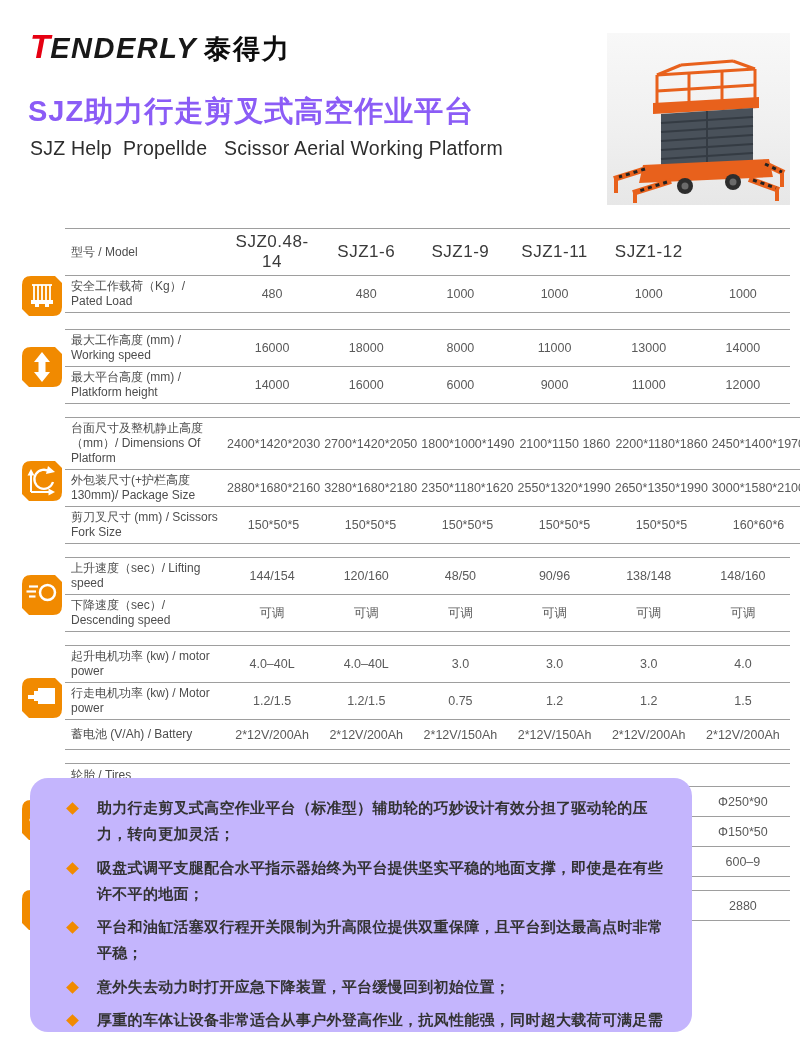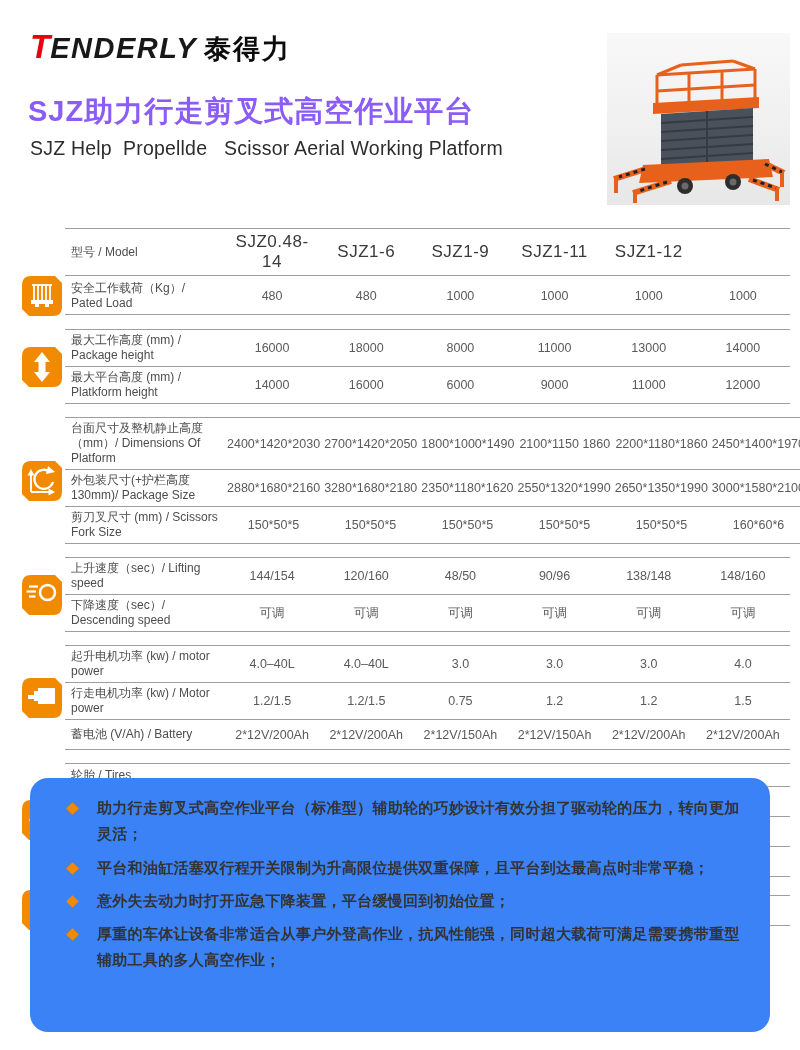--- a/index.html
+++ b/index.html
@@ -13,37 +13,37 @@
   .logo-t{color:#e60012;font-style:italic;font-weight:900;font-size:33px;letter-spacing:0;}
   .logo-rest{color:#181818;font-style:italic;font-weight:900;font-size:29px;letter-spacing:1.5px;}
   .logo-cn{color:#0d0d0d;font-weight:900;font-size:27px;margin-left:7px;letter-spacing:2px;}
   .title{position:absolute;top:92px;left:28px;font-size:29px;font-weight:700;color:#8b5cf6;letter-spacing:1px;}
   .subtitle{position:absolute;top:137px;left:30px;font-size:19.5px;color:#2d2d2d;white-space:pre;letter-spacing:0.2px;}
   
   .photo{position:absolute;top:33px;left:607px;width:183px;height:172px;
          background:linear-gradient(180deg,#f8f8f8 0%,#efefef 60%,#e7e7e7 100%);}
   
   .spec{position:absolute;top:228px;left:22px;width:768px;}
-  .grp{display:flex;margin-top:13px;align-items:center;}
+  .grp{display:flex;margin-top:13px;}
   .grp.no-gap{margin-top:0;}
   .icon-slot{flex:0 0 43px;width:43px;display:flex;align-items:center;}
   .icon-slot svg{display:block;}
   .rows{flex:1;border-top:1px solid #9e9e9e;}
   .grp.merged .rows{border-top:none;}
   .row{display:grid;grid-template-columns:160px repeat(6,1fr);align-items:center;
        border-bottom:1px solid #9e9e9e;min-height:25px;padding:2px 0;}
   .row.slim{min-height:18px;}
   .row.hdr{min-height:22px;}
   .cell{padding:1px 2px;}
   .cell.lab{font-size:12px;color:#4d4d4d;line-height:1.25;padding-left:6px;padding-right:6px;}
   .cell.val{font-size:12.5px;color:#5a5a5a;text-align:center;}
   .cell.model{font-size:17px;color:#3a3a3a;text-align:center;letter-spacing:0.5px;}
   
-  .features{position:absolute;top:778px;left:30px;width:740px;height:254px;box-sizing:border-box;
-            background:#3b82f6;border-radius:18px;padding:17px 28px 0 36px;overflow:hidden;}
+  .features{position:absolute;top:778px;left:30px;width:662px;height:254px;box-sizing:border-box;
+            background:#c4b5fd;border-radius:18px;padding:17px 28px 0 36px;overflow:hidden;}
   .feat{display:flex;margin-bottom:7px;}
   .diamond{flex:0 0 9px;width:9px;height:9px;background:#f18a00;transform:rotate(45deg);
            margin:9px 20px 0 2px;}
   .feat-text{font-size:15px;line-height:1.75;color:#333;font-weight:600;letter-spacing:0.3px;}
 </style>
 </head>
 <body>
 
 <div class="logo">
   <span class="logo-t">T</span>
@@ -152,21 +152,21 @@
     </div>
     <div class="grp">
       <div class="icon-slot">
         <svg width="40" height="40" viewBox="0 0 40 40">
     <path d="M0,9 Q0,0 9,0 L33,0 L40,7 L40,31 Q40,40 31,40 L7,40 L0,33 Z" fill="#f18a00"></path>
     <path fill="#fff" d="M20,5 L28,15 L23.5,15 L23.5,25 L28,25 L20,35 L12,25 L16.5,25 L16.5,15 L12,15 Z"></path>
   </svg>
       </div>
       <div class="rows">
         <div class="row">
-          <div class="cell lab">最大工作高度 (mm) / Package height</div>
+          <div class="cell lab">最大工作高度 (mm) / Working speed</div>
           <div class="cell val">16000</div>
           <div class="cell val">18000</div>
           <div class="cell val">8000</div>
           <div class="cell val">11000</div>
           <div class="cell val">13000</div>
           <div class="cell val">14000</div>
         </div>
         <div class="row">
           <div class="cell lab">最大平台高度 (mm) / Platkform height</div>
           <div class="cell val">14000</div>
@@ -363,20 +363,24 @@
     </div>
   </div>
 
 <div class="features">
     <div class="feat">
       <div class="diamond"></div>
       <div class="feat-text">助力行走剪叉式高空作业平台（标准型）辅助轮的巧妙设计有效分担了驱动轮的压力，转向更加灵活；</div>
     </div>
     <div class="feat">
       <div class="diamond"></div>
+      <div class="feat-text">吸盘式调平支腿配合水平指示器始终为平台提供坚实平稳的地面支撑，即使是在有些许不平的地面；</div>
+    </div>
+    <div class="feat">
+      <div class="diamond"></div>
       <div class="feat-text">平台和油缸活塞双行程开关限制为升高限位提供双重保障，且平台到达最高点时非常平稳；</div>
     </div>
     <div class="feat">
       <div class="diamond"></div>
       <div class="feat-text">意外失去动力时打开应急下降装置，平台缓慢回到初始位置；</div>
     </div>
     <div class="feat">
       <div class="diamond"></div>
       <div class="feat-text">厚重的车体让设备非常适合从事户外登高作业，抗风性能强，同时超大载荷可满足需要携带重型辅助工具的多人高空作业；</div>
     </div>

